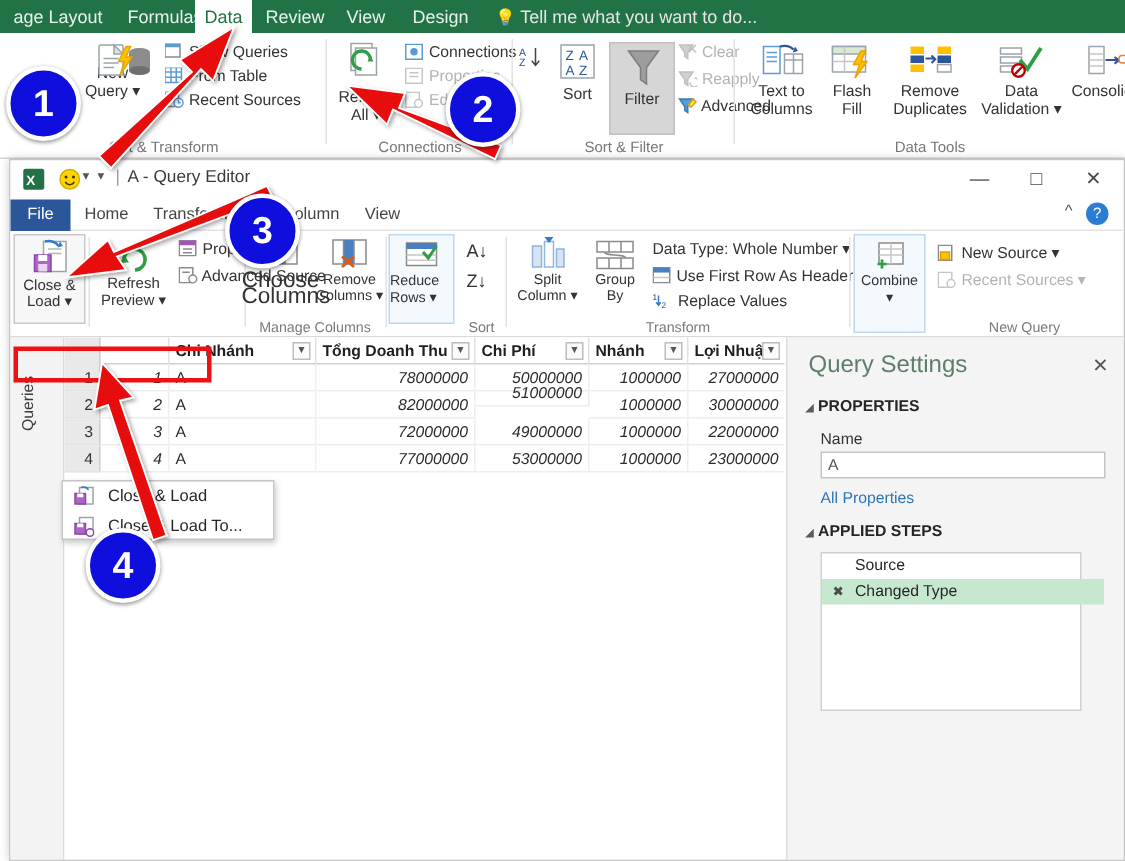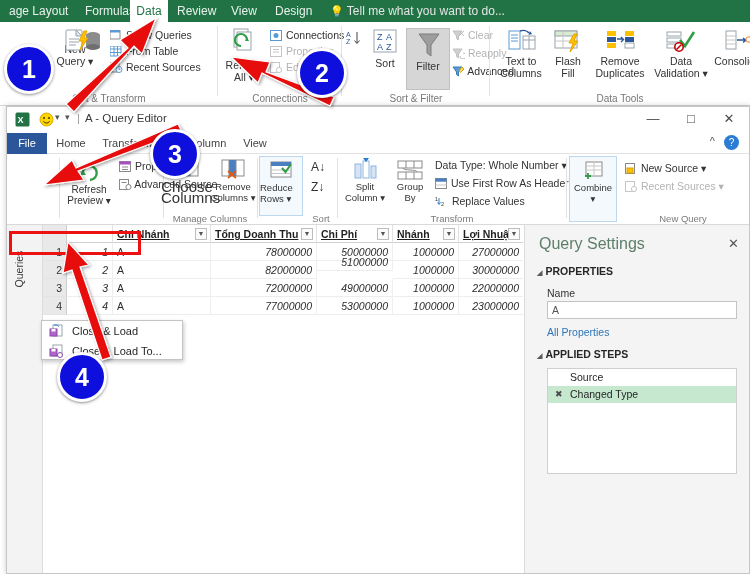--- a/index.html
+++ b/index.html
@@ -109,21 +109,21 @@
     position:absolute; left:-18px; top:38px; width:60px; text-align:center;
     font-size:10.5px; color:#3a3a3a;
     transform:rotate(-90deg); transform-origin:center center; white-space:nowrap;
   }
   #grid { position:absolute; left:36px; top:118px; width:480px; height:348px; background:#ffffff; }
   .gh-row { position:absolute; left:0; top:0; height:18px; width:480px;
             background:#ffffff; border-bottom:1px solid #d0d0d0; }
   .gh-cell {
     position:absolute; top:0; height:18px; line-height:18px; font-size:10.5px;
     color:#1f1f1f; font-weight:bold; border-right:1px solid #e1e1e1;
-    padding-left:4px; white-space:nowrap; overflow:hidden; cursor:pointer;text-decoration:underline;
+    padding-left:4px; white-space:nowrap; overflow:hidden; cursor:pointer;
   }
   .gh-cell .fdrop {
     position:absolute; right:3px; top:3px; width:12px; height:12px;
     border:1px solid #bdbdbd; background:#fbfbfb; text-align:center;
     line-height:10px; font-size:7px; color:#555;
   }
   .g-rowhdr {
     position:absolute; left:0; width:24px; height:18px; line-height:18px;
     background:#e9e9e9; border-right:1px solid #cfcfcf; border-bottom:1px solid #e4e4e4;
     text-align:right; padding-right:4px; font-size:10.5px; color:#333; cursor:pointer;
@@ -149,21 +149,21 @@
   }
   .qs-sec .tri { color:#5a5a5a; font-size:7px; margin-right:3px; }
   #qs-name-lbl { position:absolute; left:22px; top:62px; font-size:10.5px; color:#333; }
   #qs-name-input {
     position:absolute; left:22px; top:76px; width:190px; height:18px;
     border:1px solid #c3c3c3; background:#ffffff; font-size:10.5px; color:#555;
     padding:0 4px; line-height:16px; cursor:text;
   }
   #qs-allprops { position:absolute; left:22px; top:101px; font-size:10.5px; color:#2e75b6; cursor:pointer; }
   #qs-steps {
-    position:absolute; left:22px; top:143px; width:190px; height:106px;
+    position:absolute; left:22px; top:143px; width:174px; height:106px;
     background:#ffffff; border:1px solid #cfcfcf;
   }
   .step {
     position:absolute; left:0; width:188px; height:17px; line-height:17px;
     font-size:10.5px; color:#262626; padding-left:22px; cursor:pointer; white-space:nowrap;
   }
   .step.sel { background:#c6e8cf; }
   .step .xs { position:absolute; left:7px; top:0; color:#4a4a4a; font-size:9px; }
 
   
@@ -473,20 +473,38 @@
     <div class="qe-tab" style="left:40px;width:48px;text-align:center;padding:0"><span>Home</span></div>
     <div class="qe-tab" style="left:88px;width:64px;text-align:center;padding:0"><span>Transform</span></div>
     <div class="qe-tab" style="left:152px;width:74px;text-align:center;padding:0"><span>Add Column</span></div>
     <div class="qe-tab" style="left:226px;width:44px;text-align:center;padding:0"><span>View</span></div>
     <div style="position:absolute;right:34px;top:2px;font-size:11px;color:#555;cursor:pointer"><span>^</span></div>
     <div style="position:absolute;right:10px;top:2px;width:15px;height:15px;border-radius:50%;background:#2b7cd3;color:#fff;font-size:10px;text-align:center;line-height:15px;cursor:pointer"><span>?</span></div>
   </div>
 
   <div class="qe-ribbon">
 
+    <div style="position:absolute;left:2px;top:2px;width:48px;height:60px;border:1px solid #c9c9c9;background:#f7f7f7">
+      <span class="ic" style="left:11px;top:2px;width:26px;height:26px;">
+        <svg width="26" height="26" viewBox="0 0 26 26">
+            <rect x="8" y="2" width="15" height="20" fill="#fff" stroke="#9aa3ab"></rect>
+            <line x1="11" y1="7" x2="20" y2="7" stroke="#b5b5b5"></line>
+            <line x1="11" y1="10" x2="20" y2="10" stroke="#b5b5b5"></line>
+            <rect x="2" y="11" width="11" height="11" fill="#b064c8" stroke="#8b46ad"></rect>
+            <rect x="4.5" y="11" width="6" height="4" fill="#fff"></rect>
+            <rect x="4.5" y="17" width="6" height="5" fill="#e8d6f0"></rect>
+            <path d="M9 2 a7 5 0 0 1 9 3" stroke="#2b7cd3" fill="none" stroke-width="1.6"></path>
+            <path d="M19 2 l-1.6 4 l3.6 -1 z" fill="#2b7cd3"></path>
+          </svg>
+      </span>
+      <div style="position:absolute;left:0;top:28px;width:46px;text-align:center;font-size:10px;line-height:11px;color:#333">
+        <span style="display:block">Close &amp;</span>
+        <span style="display:block"><span>Load</span> ▾</span>
+      </div>
+    </div>
     <div class="group-sep" style="left:52px;top:4px;height:60px"></div>
 
     <div style="position:absolute;left:56px;top:2px;">
       <span class="ic" style="left:14px;top:2px;width:24px;height:24px;">
         <svg width="24" height="24" viewBox="0 0 24 24">
             <path d="M6 17 a7 7 0 1 1 7 5" stroke="#2f9e44" stroke-width="2.4" fill="none"></path>
             <path d="M6 12 l-3 5 l6 0 z" fill="#2f9e44"></path>
           </svg>
       </span>
       <div style="position:absolute;left:0;top:28px;width:52px;text-align:center;font-size:10px;line-height:11px;color:#333">

